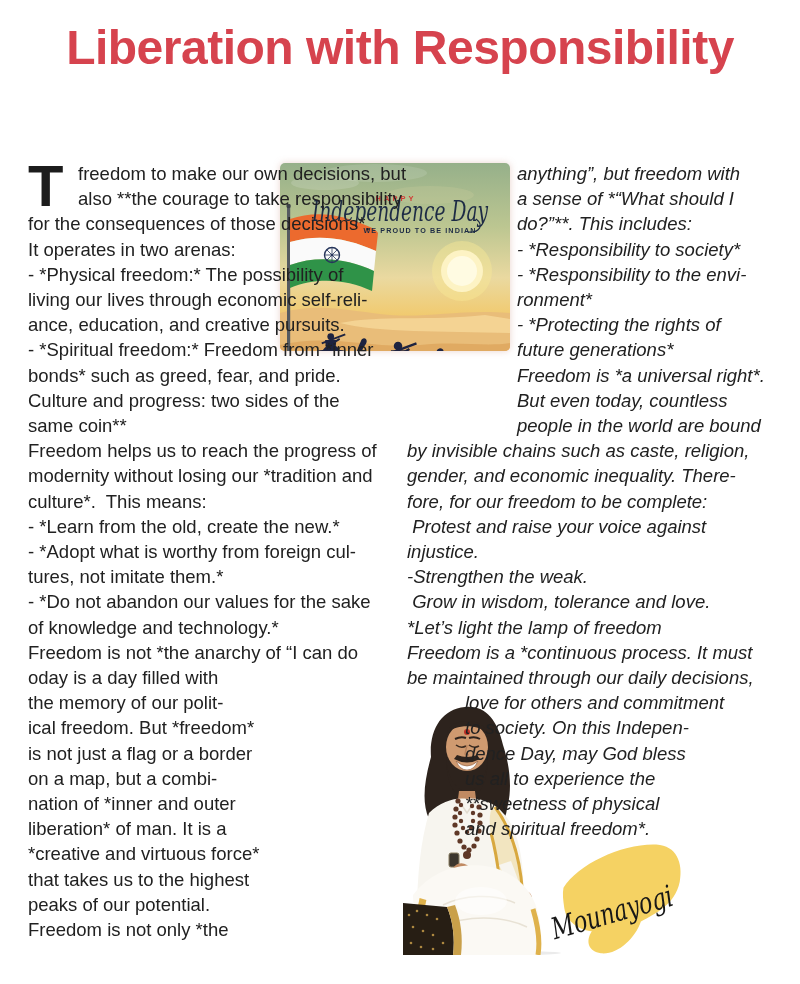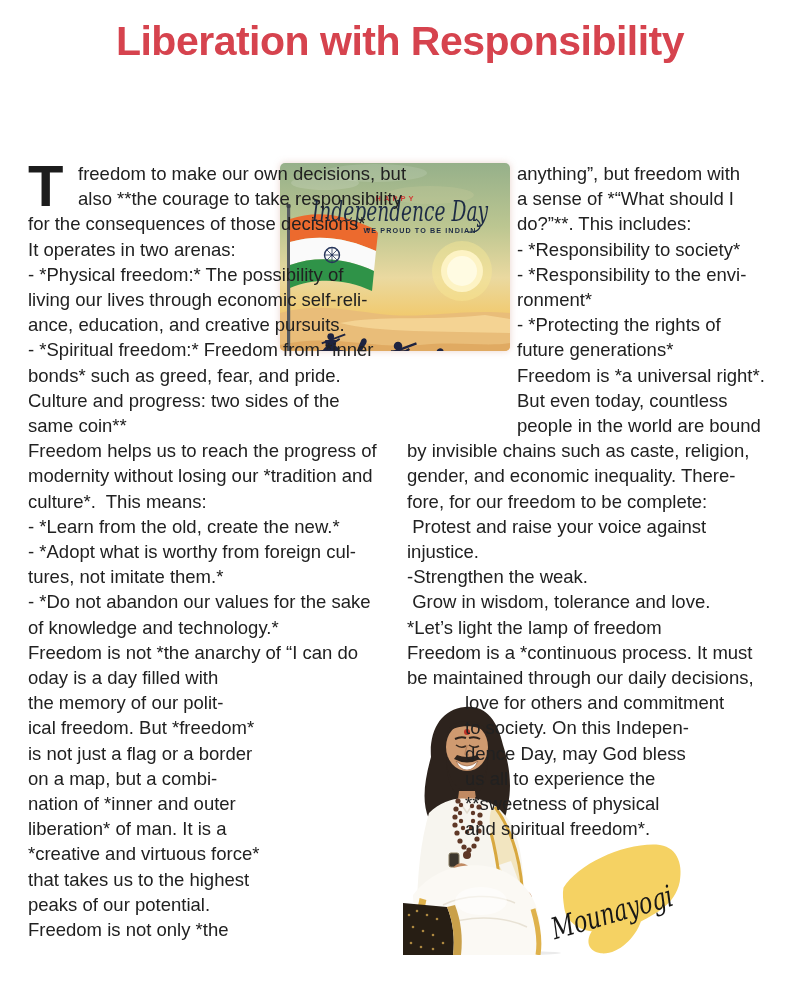--- a/index.html
+++ b/index.html
@@ -1,22 +1,22 @@
 <!DOCTYPE html>
 <html><head>
 <meta charset="utf-8">
 <style>
   html,body{margin:0;padding:0;background:#ffffff;}
   .page{position:relative;width:800px;height:984px;background:#ffffff;overflow:hidden;
         font-family:"Liberation Sans",sans-serif;}
-  .headline{padding-top:13px;text-align:center;color:#d6434e;font-weight:bold;
-            font-size:41px;line-height:57px;letter-spacing:-0.5px;}
+  .headline{padding-top:19px;text-align:center;color:#d6434e;font-weight:bold;
+            font-size:48px;line-height:57px;letter-spacing:-0.5px;}
   .col{position:absolute;top:161px;color:#212121;font-size:18.5px;line-height:25.2px;z-index:3;}
   .col-left{left:28px;width:356px;}
-  .col-right{left:407px;width:377px;}
+  .col-right{left:407px;width:377px;font-style:italic;}
   .pre{white-space:pre;}
   .spacer-r{float:right;width:104px;height:276px;}
   .spacer-l{float:left;width:110px;height:276px;}
   .dropcap{float:left;width:50px;height:50px;font-size:58px;line-height:50px;
            font-weight:bold;color:#1c1c1c;}
   .wrap-center{margin-left:58px;width:317px;white-space:pre;}
   .poster{position:absolute;left:280px;top:163px;width:230px;height:188px;z-index:1;
           border-radius:5px;overflow:hidden;box-shadow:0 0 7px rgba(196,128,112,.35);}
   .guru{position:absolute;left:403px;top:695px;width:240px;height:260px;z-index:1;}
   .sig{position:absolute;left:536px;top:842px;width:170px;height:120px;z-index:4;}

